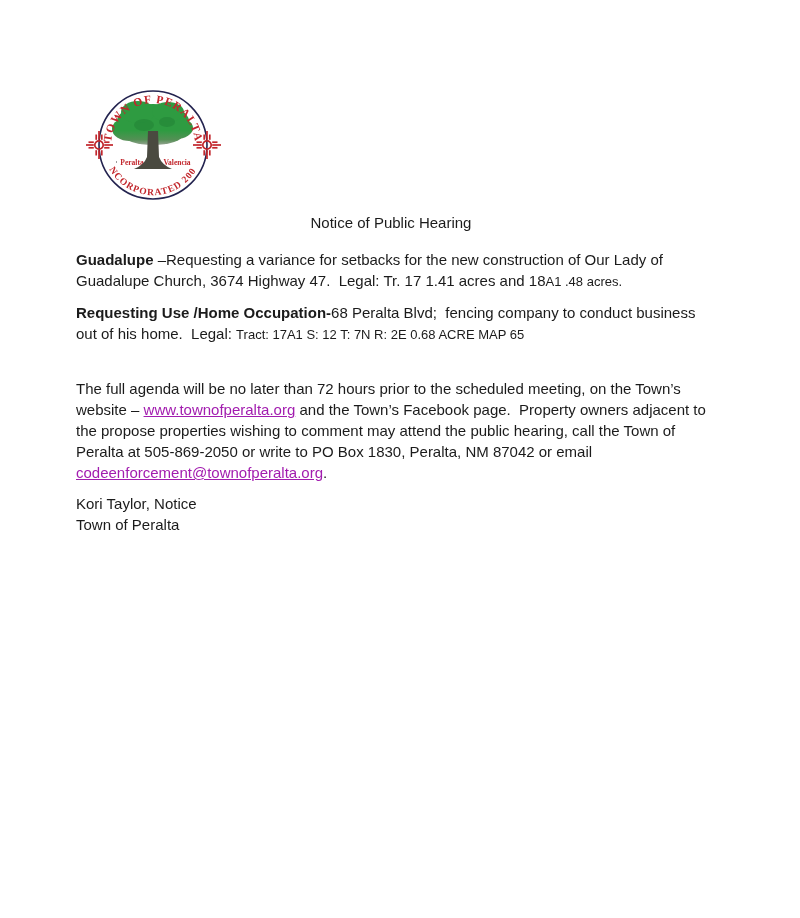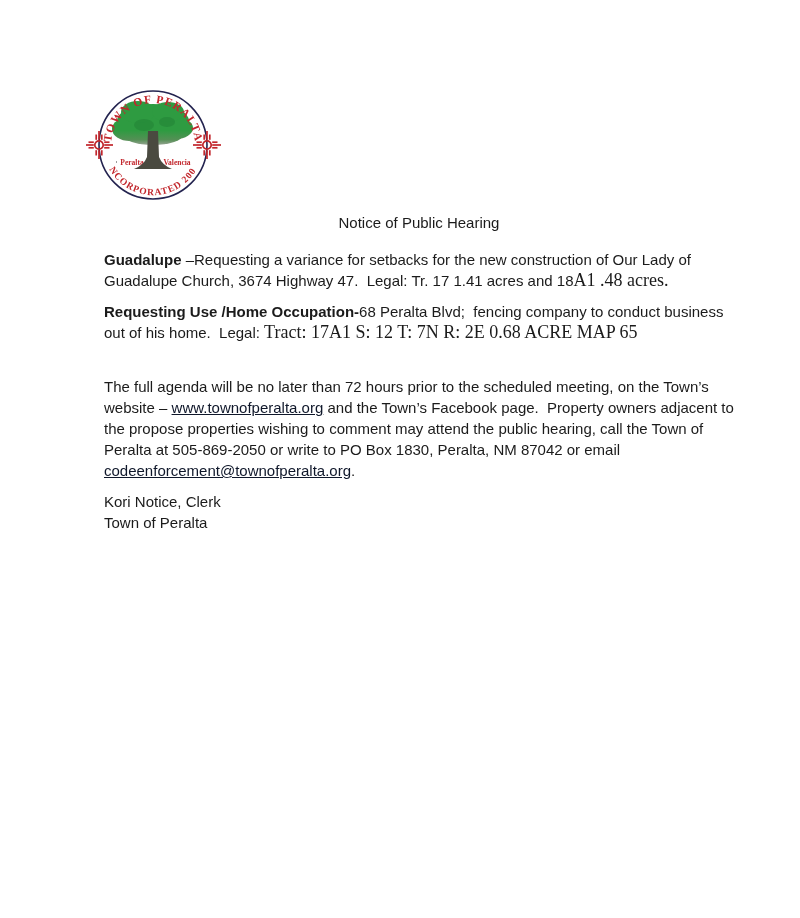--- a/index.html
+++ b/index.html
@@ -3,26 +3,26 @@
 <meta charset="utf-8">
 <style>
   html,body { margin:0; padding:0; background:#ffffff; }
   body {
     width:800px; height:918px;
     font-family:"Liberation Sans", sans-serif;
     color:#1b1b1b;
   }
   .page { position:relative; width:800px; height:918px; overflow:hidden; background:#ffffff; }
   .logo-wrap { position:absolute; left:86px; top:85px; width:136px; height:122px; }
-  .doc { position:absolute; left:104px; top:212px; width:630px; font-size:15px; line-height:21px; }
+  .doc { position:absolute; left:76px; top:212px; width:630px; font-size:15px; line-height:21px; }
   .doc p { margin:0 0 10px 0; white-space:pre-wrap; }
   .doc p.title { text-align:center; margin-bottom:16px; }
   .lead { font-weight:bold; }
-  .small { font-size:18px;font-family:Liberation Serif, serif; }
-  a.doclink { color:#0f172a; text-decoration:underline; cursor:pointer; }
+  .small { font-size:13px; }
+  a.doclink { color:#a21caf; text-decoration:underline; cursor:pointer; }
   .gap { height:23px; }
   .seal-arc { font-family:"Liberation Serif", serif; font-weight:bold; letter-spacing:1px; }
   .seal-label { font-family:"Liberation Serif", serif; font-weight:bold; }
 </style>
 </head>
 <body>
 
 <div class="page">
 
   <div class="logo-wrap">
@@ -105,16 +105,16 @@
 
 
     <p><span class="lead">Guadalupe</span><span> –Requesting a variance for setbacks for the new construction of Our Lady of Guadalupe Church, 3674 Highway 47.  Legal: Tr. 17 1.41 acres and 18</span><span class="small">A1 .48 acres.</span></p>
 
     <p><span class="lead">Requesting Use /Home Occupation-</span><span>68 Peralta Blvd;  fencing company to conduct business out of his home.  Legal: </span><span class="small">Tract: 17A1 S: 12 T: 7N R: 2E 0.68 ACRE MAP 65</span></p>
 
     <div class="gap"></div>
 
     <p><span>The full agenda will be no later than 72 hours prior to the scheduled meeting, on the Town’s website – </span><a class="doclink">www.townofperalta.org</a><span> and the Town’s Facebook page.  Property owners adjacent to the propose properties wishing to comment may attend the public hearing, call the Town of Peralta at 505-869-2050 or write to PO Box 1830, Peralta, NM 87042 or email </span><a class="doclink">codeenforcement@townofperalta.org</a><span>.</span></p>
 
-    <p><span>Kori Notice, Clerk</span><br><span>Town of Peralta</span></p>
+    <p><span>Kori Taylor, Notice</span><br><span>Town of Peralta</span></p>
 
   </div>
 </div>
 
 </body></html>

